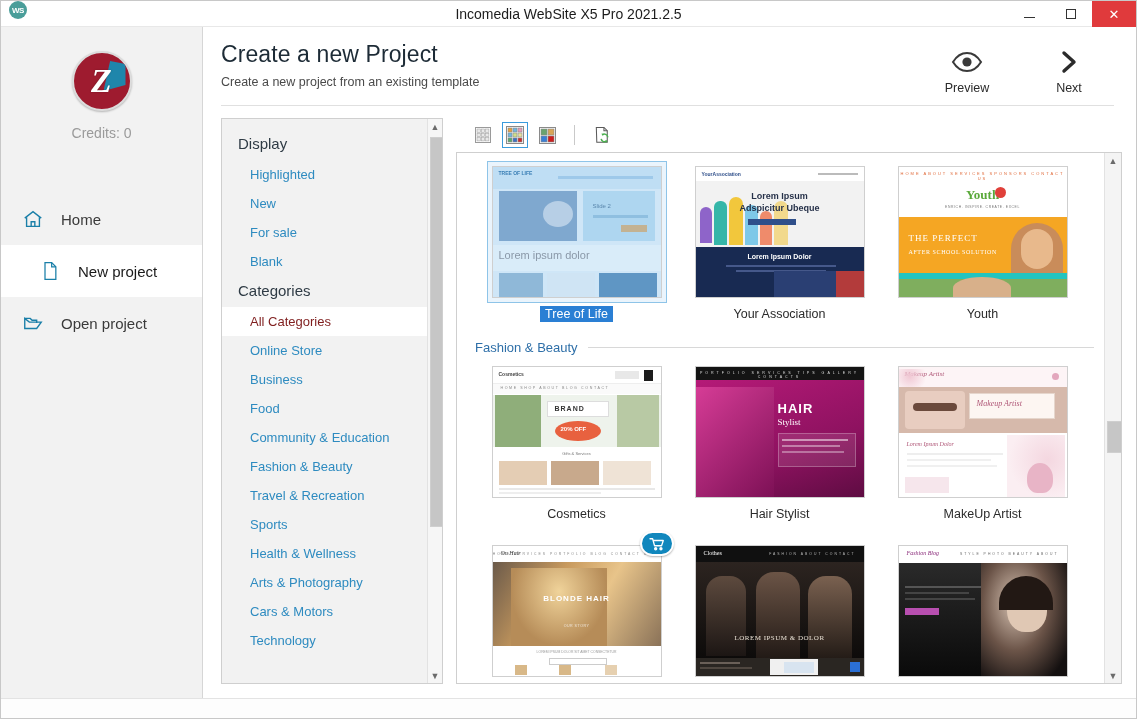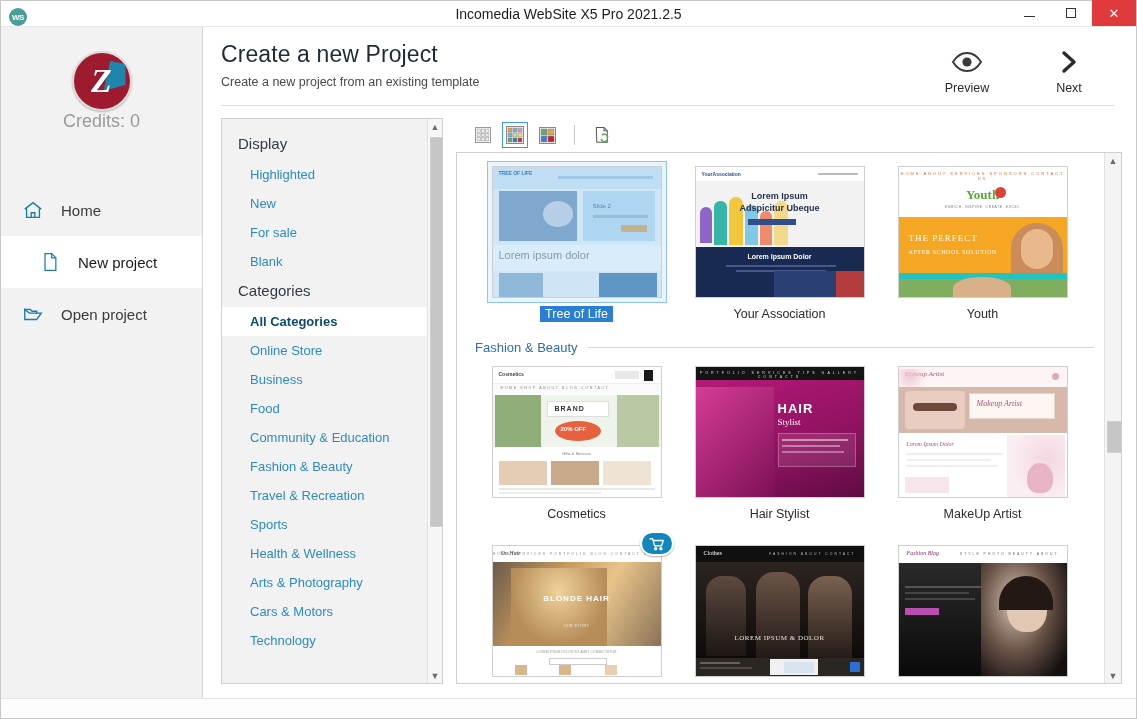--- a/index.html
+++ b/index.html
@@ -14,21 +14,21 @@
     width: 1137px; height: 719px;
     background: #ffffff;
     border: 1px solid #c8c8c8;
     display: flex; flex-direction: column;
   }
 
   
   .titlebar {
     height: 26px; flex: 0 0 26px;
     background: #ffffff;
-    display: flex; align-items: flex-end;
+    display: flex; align-items: flex-start;
     position: relative;
     border-bottom: 1px solid #e8e8e8;
   }
   .app-icon {
     width: 18px; height: 18px; margin-left: 8px;
     border-radius: 50%;
     background: #4a9e9a;
     color: #ffffff;
     font-size: 8px; font-weight: bold;
     display: flex; align-items: center; justify-content: center;
@@ -76,21 +76,21 @@
   }
   .avatar .zed {
     position: absolute; left: 0; right: 0; top: 6px;
     text-align: center; color: #ffffff;
     font-size: 34px; font-style: italic; font-weight: bold;
     font-family: "Liberation Serif", serif;
     line-height: 44px;
     text-shadow: 0 0 2px rgba(0,0,0,.3);
   }
   .credits {
-    margin-top: 0; font-size: 18px; color: #9a9a9a;
+    margin-top: 14px; font-size: 14px; color: #9a9a9a;
   }
   .navlist { margin-top: 52px; }
   .navitem {
     height: 52px; display: flex; align-items: center;
     padding-left: 20px; gap: 16px;
     font-size: 15px; color: #3a3a3a;
     cursor: default;
   }
   .navitem.active { background: #ffffff; color: #1a1a1a; padding-left: 37px; }
   .navitem .ico { width: 24px; height: 24px; color: #1a7fa8; display:flex; align-items:center; justify-content:center; }
@@ -119,21 +119,21 @@
     display: flex; position: relative; overflow: hidden;
   }
   .catlist { flex: 1; padding: 10px 0 0 0; overflow: hidden; }
   .cat-heading {
     font-size: 15px; color: #2f3b45; padding: 6px 0 8px 16px;
   }
   .cat-item {
     font-size: 13px; color: #2e8bc0;
     padding: 6px 0 6px 28px; cursor: default; line-height: 17px;
   }
-  .cat-item.active { background: #ffffff; color: #0c4a6e; font-weight: bold; }
+  .cat-item.active { background: #ffffff; color: #7f1d1d; font-weight: normal; }
   .vscroll {
     width: 15px; flex: 0 0 15px; background: #f6f6f6;
     border-left: 1px solid #e2e2e2;
     position: relative;
   }
   .vscroll .arrow {
     position: absolute; left: 0; right: 0; height: 15px;
     display: flex; align-items: center; justify-content: center;
     color: #6b6b6b; font-size: 9px;
   }

